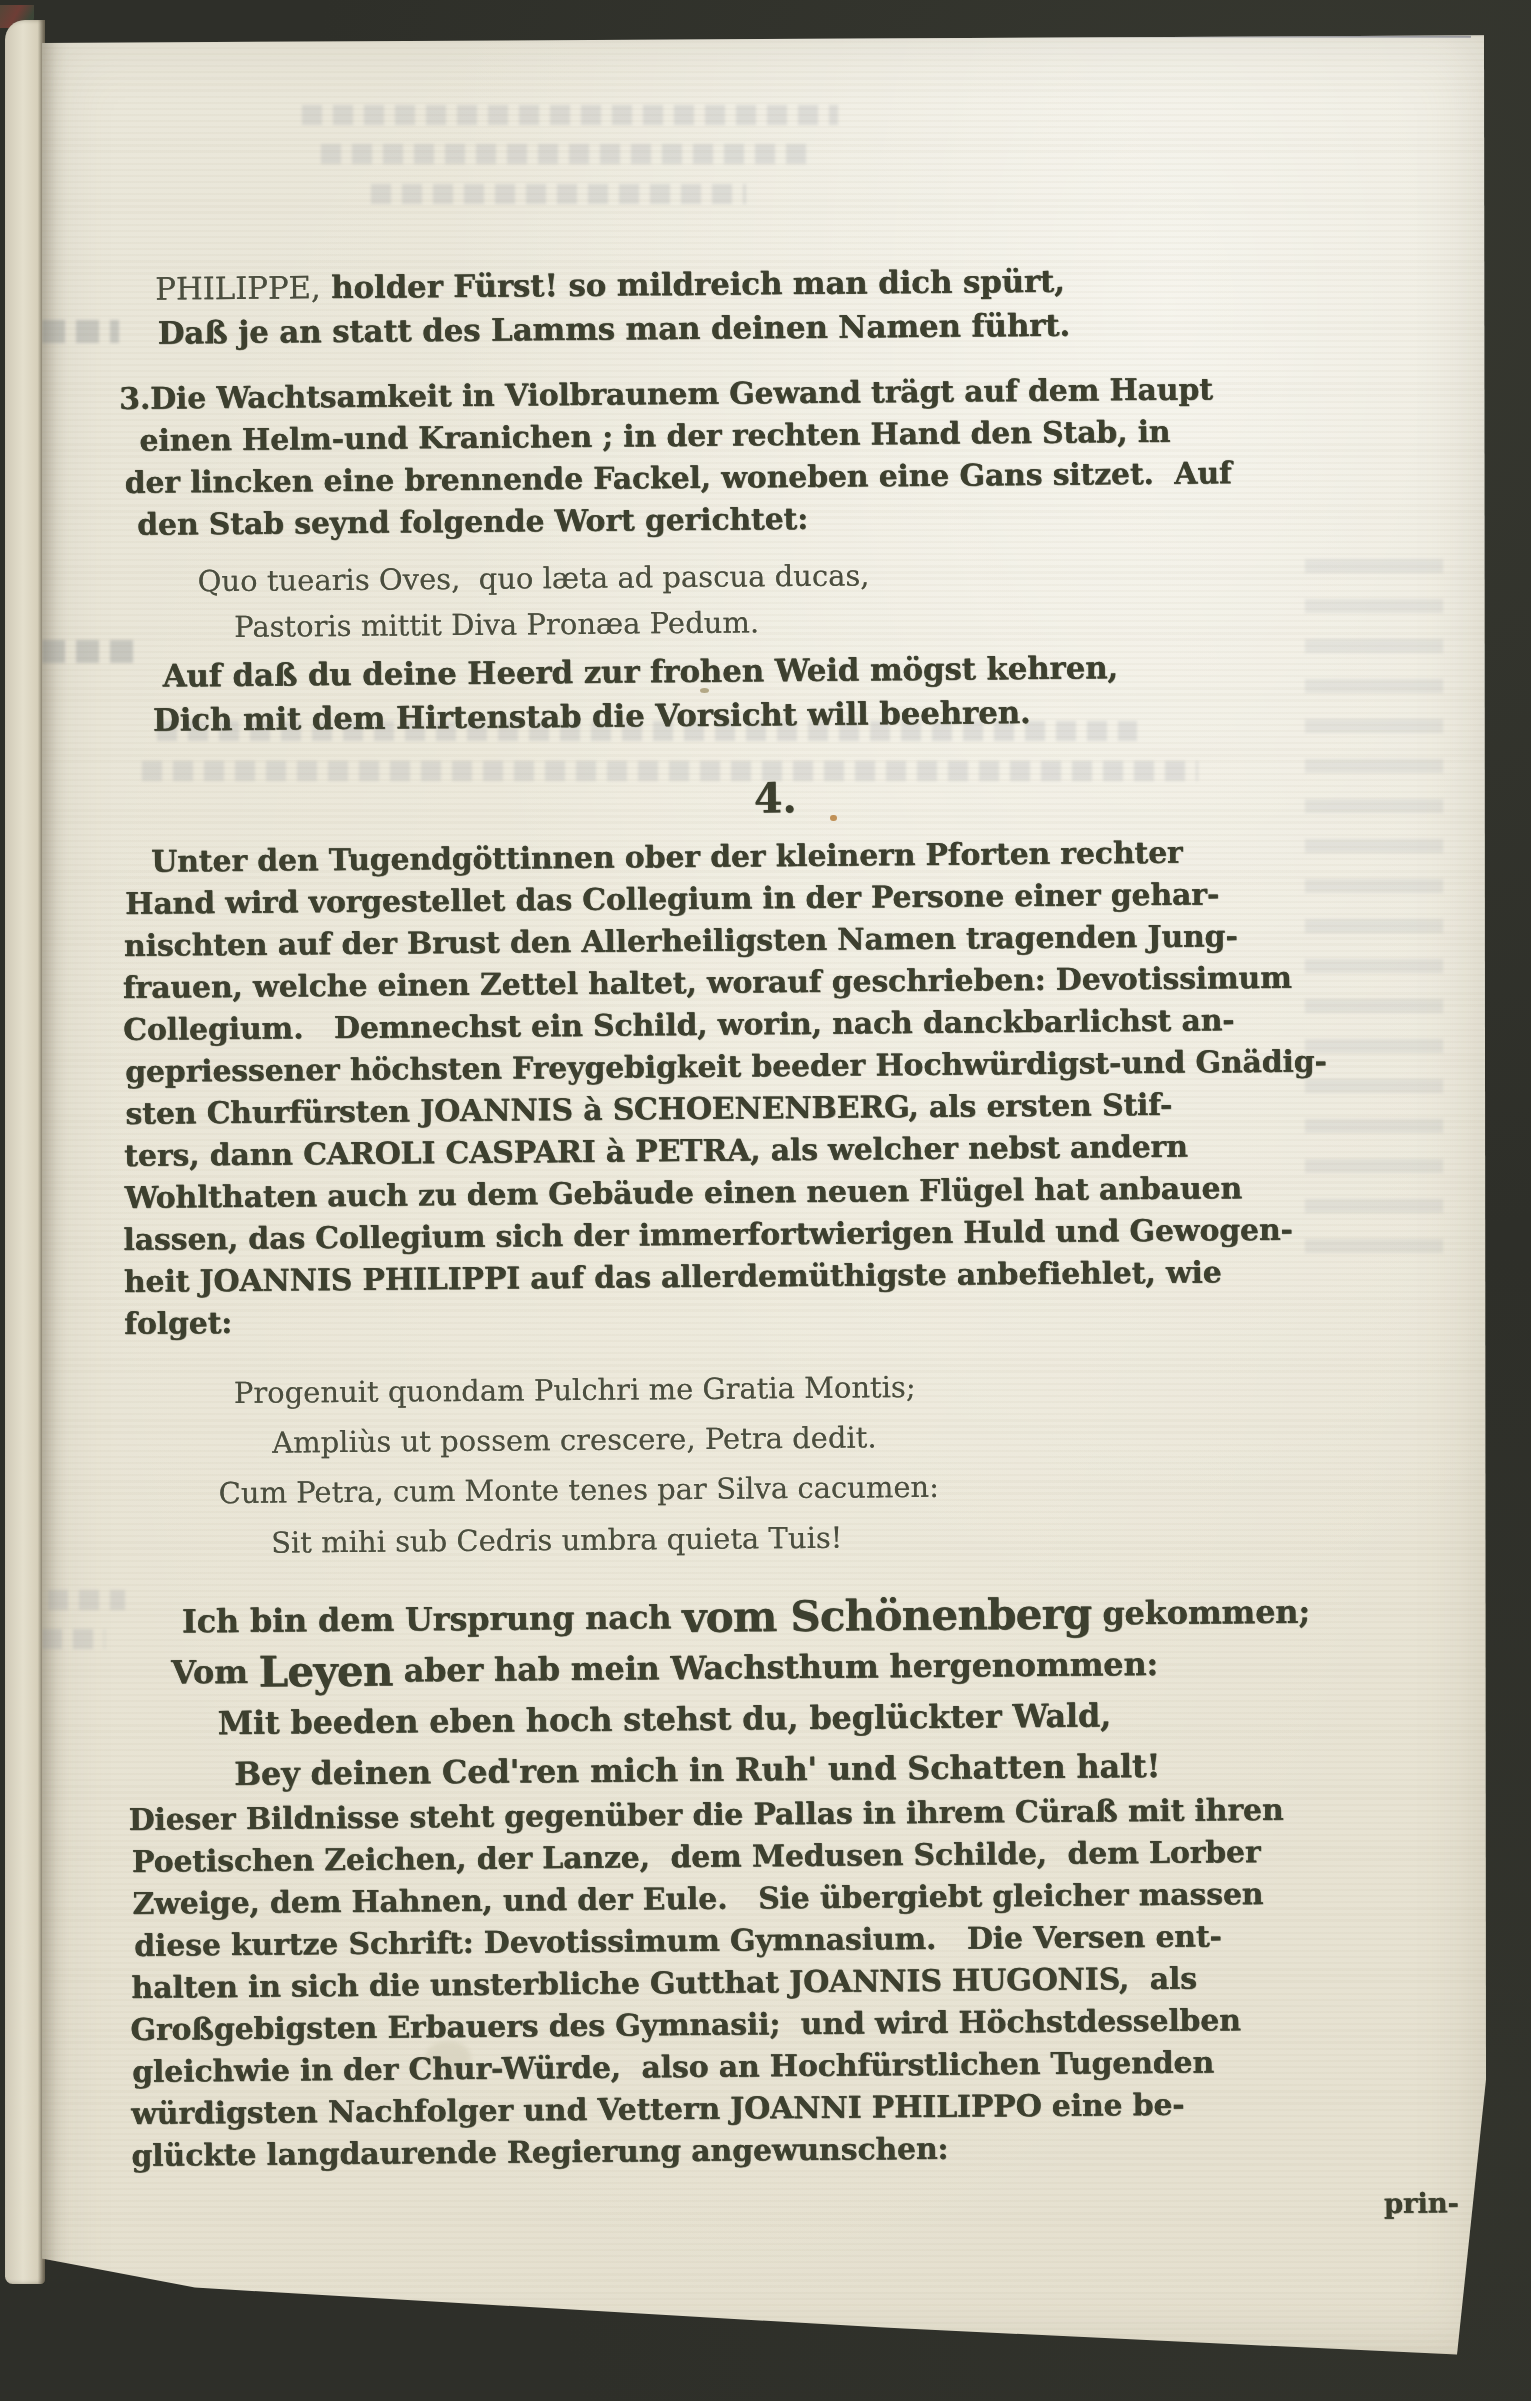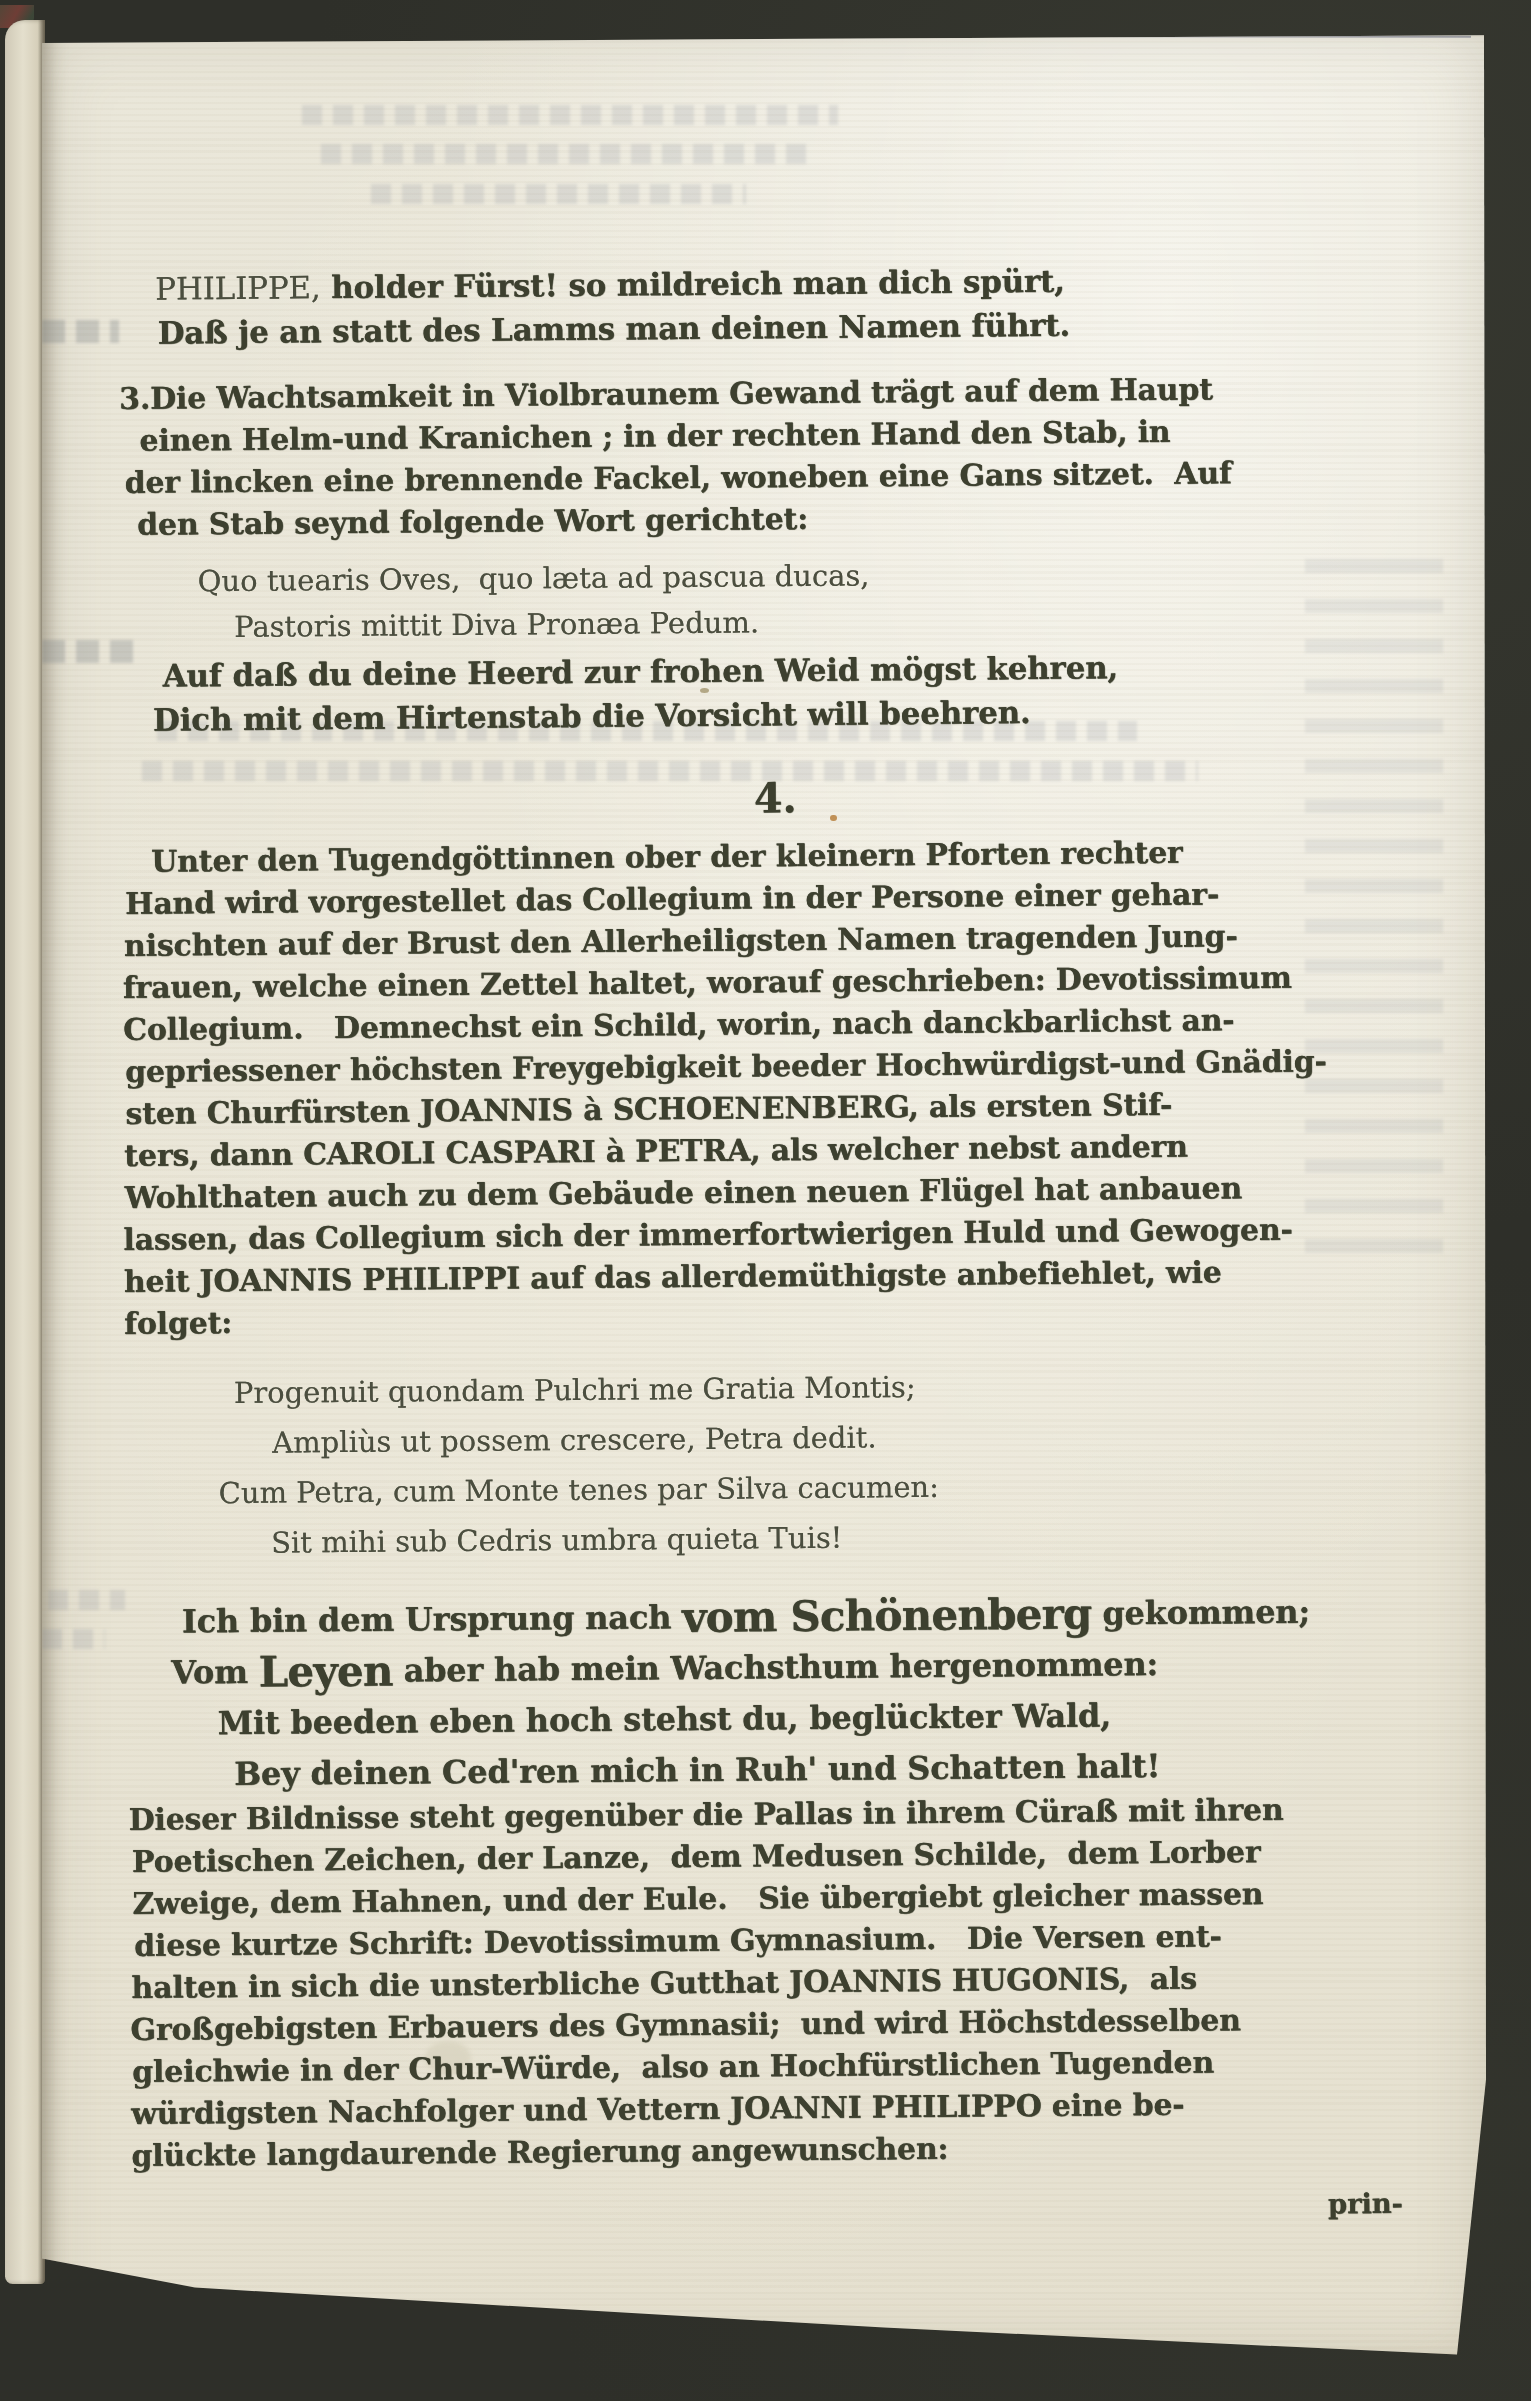--- a/index.html
+++ b/index.html
@@ -145,17 +145,17 @@
       <div class="line frk" style="padding-left:3.1px;">Poetischen Zeichen, der Lanze,&nbsp; dem Medusen Schilde,&nbsp; dem Lorber</div>
       <div class="line frk" style="padding-left:3.1px;">Zweige, dem Hahnen, und der Eule.&nbsp;&nbsp; Sie übergiebt gleicher massen</div>
       <div class="line frk" style="padding-left:4.6px;">diese kurtze Schrift: Devotissimum Gymnasium.&nbsp;&nbsp;&nbsp;Die Versen ent-</div>
       <div class="line frk" style="padding-left:1.5px;">halten in sich die unsterbliche Gutthat JOANNIS HUGONIS,&nbsp; als</div>
       <div class="line frk" style="padding-left:0px;">Großgebigsten Erbauers des Gymnasii;&nbsp; und wird Höchstdesselben</div>
       <div class="line frk" style="padding-left:1.5px;">gleichwie in der Chur-Würde,&nbsp; also an Hochfürstlichen Tugenden</div>
       <div class="line frk" style="padding-left:0px;">würdigsten Nachfolger und Vettern JOANNI PHILIPPO eine be-</div>
       <div class="line frk" style="padding-left:0px;">glückte langdaurende Regierung angewunschen:</div>
     </div>
 
-    <div class="catchword frk" style="top:1931px;left:1196px;">prin-</div>
+    <div class="catchword frk" style="top:1931px;left:1252px;">prin-</div>
 
   </div>
 </div>
 
 
 </body></html>

